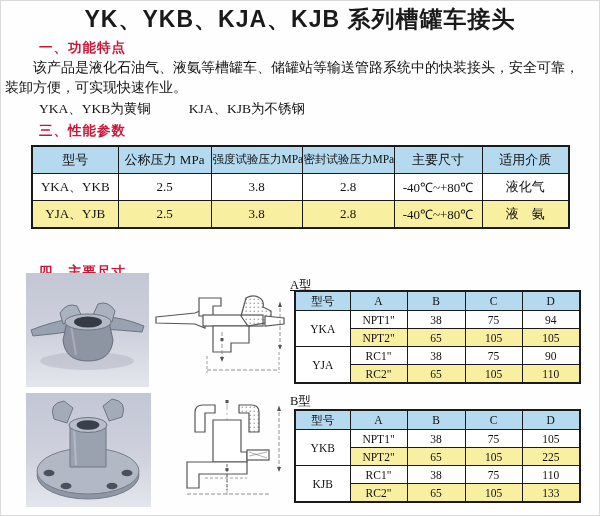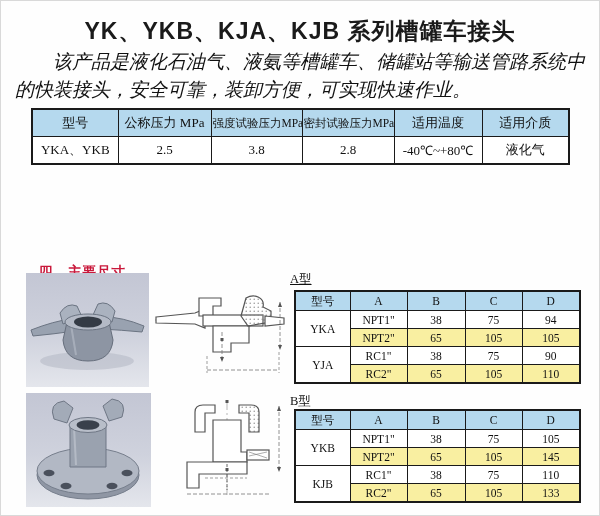--- a/index.html
+++ b/index.html
@@ -8,42 +8,41 @@
     width:600px;height:516px;
     background:#fefefe;
     border:1px solid #d9d9d9;
     box-sizing:border-box;
     font-family:"Liberation Serif", serif;
     color:#111;
     overflow:hidden;
   }
   .doc-title{
     margin:0;
-    padding-top:15px;
+    padding-top:3px;
     text-align:center;
     font-family:"Liberation Sans", sans-serif;
     font-weight:bold;
     font-size:23px;
     letter-spacing:1px;
     color:#1a1a1a;
   }
   .sec-heading{
     font-family:"Liberation Sans", sans-serif;
     font-weight:bold;
     font-size:13.5px;
     color:#c9173a;
     margin:4px 0 1px 38px;
     letter-spacing:1px;
   }
   .para{
-    font-size:19px;
+    font-size:14px;
     line-height:1.45;
-    margin:1px 10px 0 14px;
+    margin:1px 10px 0 4px;
     text-indent:2em;
-    font-style:italic;
   }
   .materials{
     font-size:13.5px;
     margin:1px 0 0 38px;
   }
   .materials .mat2{margin-left:38px;}
 
   
   table.perf{
     border-collapse:collapse;
@@ -95,49 +94,62 @@
   }
   .drawing{background:#fefefe;}
 </style>
 </head>
 <body>
 
 <div class="page">
 
   <h1 class="doc-title">YK、YKB、KJA、KJB 系列槽罐车接头</h1>
 
+  <div class="sec-heading">一、功能特点</div>
   <div class="para">该产品是液化石油气、液氨等槽罐车、储罐站等输送管路系统中的快装接头，安全可靠，装卸方便，可实现快速作业。</div>
 
-
+  <div class="materials">
+    <span>YKA、YKB为黄铜</span><span class="mat2">KJA、KJB为不锈钢</span>
+  </div>
+
+  <div class="sec-heading">三、性能参数</div>
 
   <table class="perf">
     <colgroup>
       <col style="width:86px">
         <col style="width:93px">
         <col style="width:91px">
       <col style="width:92px">
         <col style="width:88px">
         <col style="width:87px">
     </colgroup>
     <tbody>
         <tr>
       <th>型号</th>
       <th>公称压力 MPa</th>
       <th class="small">强度试验压力MPa</th>
       <th class="small">密封试验压力MPa</th>
-      <th>适用温度</th>
+      <th>主要尺寸</th>
       <th>适用介质</th>
     </tr>
     <tr>
       <td>YKA、YKB</td>
       <td>2.5</td>
       <td>3.8</td>
       <td>2.8</td>
       <td>-40℃~+80℃</td>
       <td>液化气</td>
+    </tr>
+    <tr class="yellow">
+      <td>YJA、YJB</td>
+      <td>2.5</td>
+      <td>3.8</td>
+      <td>2.8</td>
+      <td>-40℃~+80℃</td>
+      <td>液　氨</td>
     </tr>
   </tbody>
     </table>
 
   <div class="sec-heading abs" style="left:0;top:258px;">四、主要尺寸</div>
 
   <div class="photo abs" style="left:25px;top:272px;width:123px;height:114px;">
     <svg width="123" height="114" viewBox="0 0 123 114">
       <ellipse cx="61" cy="88" rx="47" ry="9" fill="#aab0bd" opacity="0.45"></ellipse>
       <path d="M5,57 Q28,48 45,46 L49,58 Q28,61 7,63 Z" fill="#99a2b0" stroke="#6b7482" stroke-width="1"></path>
@@ -170,21 +182,21 @@
       <path d="M127,64 l-2,-5 l4,0 z" fill="#555"></path>
       <line x1="69" y1="46" x2="69" y2="76" stroke="#777" stroke-width="0.8" stroke-dasharray="4 2"></line>
       <path d="M69,76 l-2,-5 l4,0 z" fill="#555"></path>
       <rect x="67.5" y="52" width="3" height="3" fill="#555"></rect>
       <line x1="54" y1="84" x2="126" y2="84" stroke="#777" stroke-width="0.8" stroke-dasharray="4 2"></line>
       <line x1="54" y1="70" x2="54" y2="87" stroke="#777" stroke-width="0.7" stroke-dasharray="3 2"></line>
       <line x1="126" y1="66" x2="126" y2="87" stroke="#777" stroke-width="0.7" stroke-dasharray="3 2"></line>
     </svg>
   </div>
 
-  <div class="type-label abs" style="left:289px;top:270px;text-decoration:underline;">A型</div>
+  <div class="type-label abs" style="left:289px;top:276px;text-decoration:underline;">A型</div>
 
   <table class="dim abs" style="left:293px;top:289px;">
     <colgroup>
         <col style="width:55px">
         <col style="width:57px">
         <col style="width:58px">
         <col style="width:57px">
         <col style="width:58px">
       </colgroup>
     <tbody>
@@ -289,21 +301,21 @@
       <td rowspan="2">YKB</td>
       <td>NPT1"</td>
       <td>38</td>
       <td>75</td>
       <td>105</td>
     </tr>
     <tr>
       <td class="yellow">NPT2"</td>
       <td class="yellow">65</td>
       <td class="yellow">105</td>
-      <td class="yellow">145</td>
+      <td class="yellow">225</td>
     </tr>
     <tr>
       <td rowspan="2">KJB</td>
       <td>RC1"</td>
       <td>38</td>
       <td>75</td>
       <td>110</td>
     </tr>
     <tr>
       <td class="yellow">RC2"</td>

